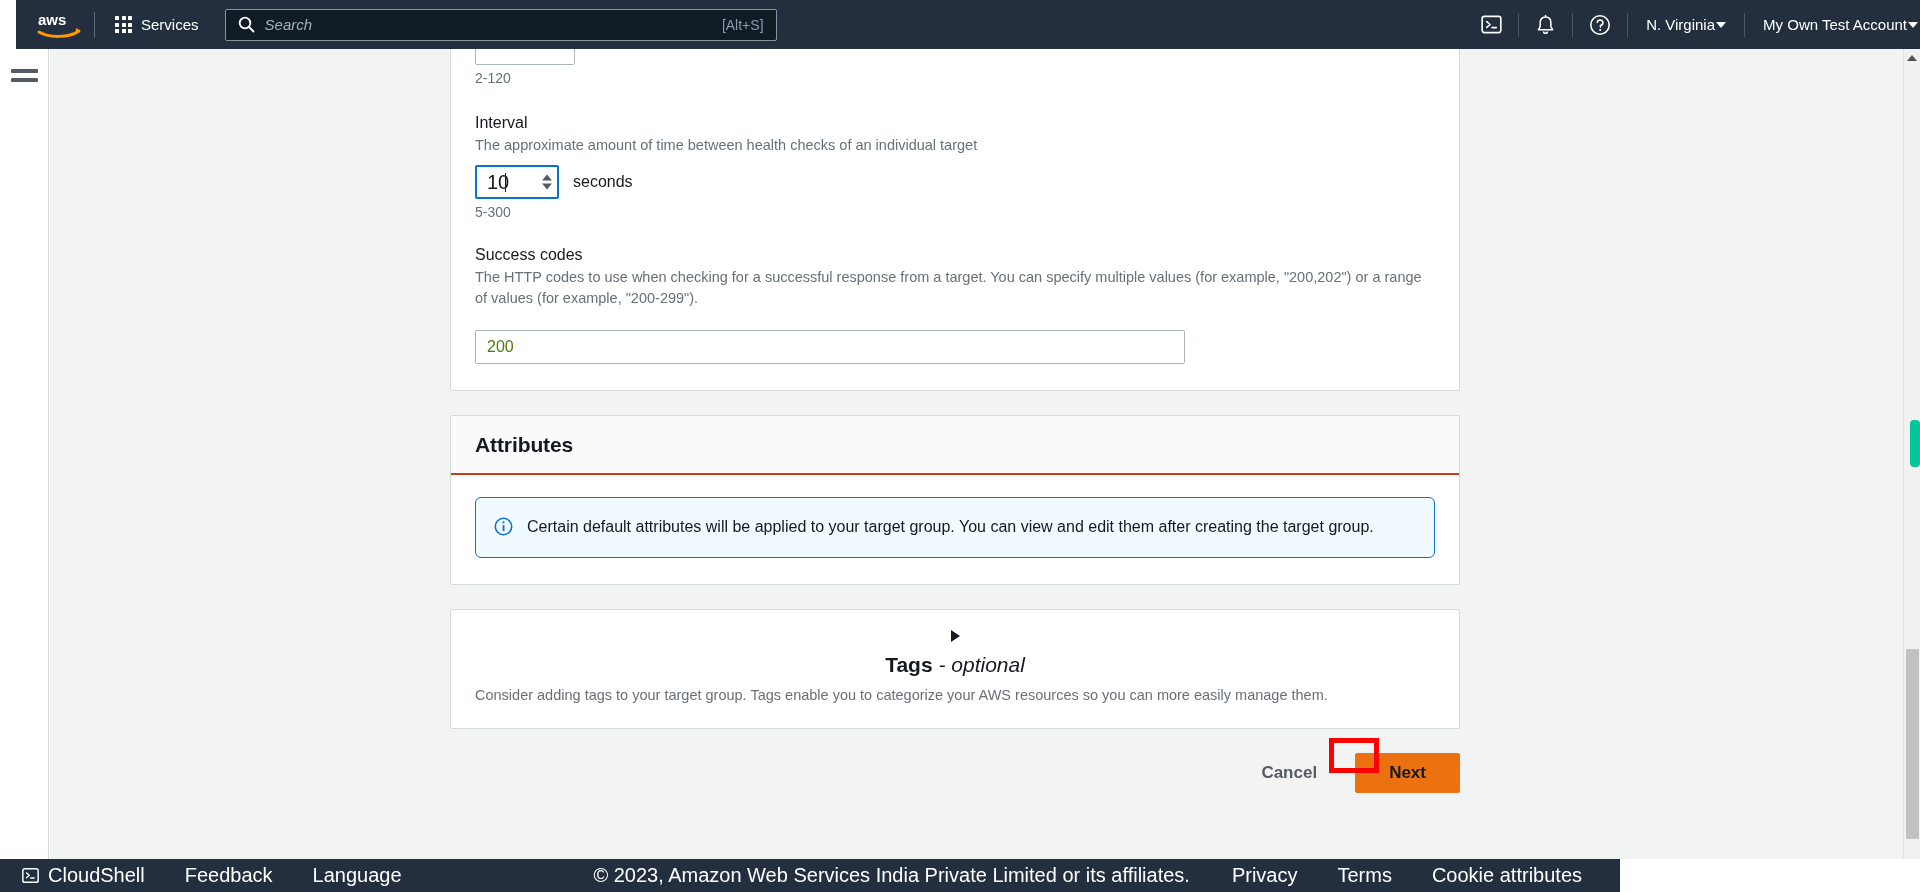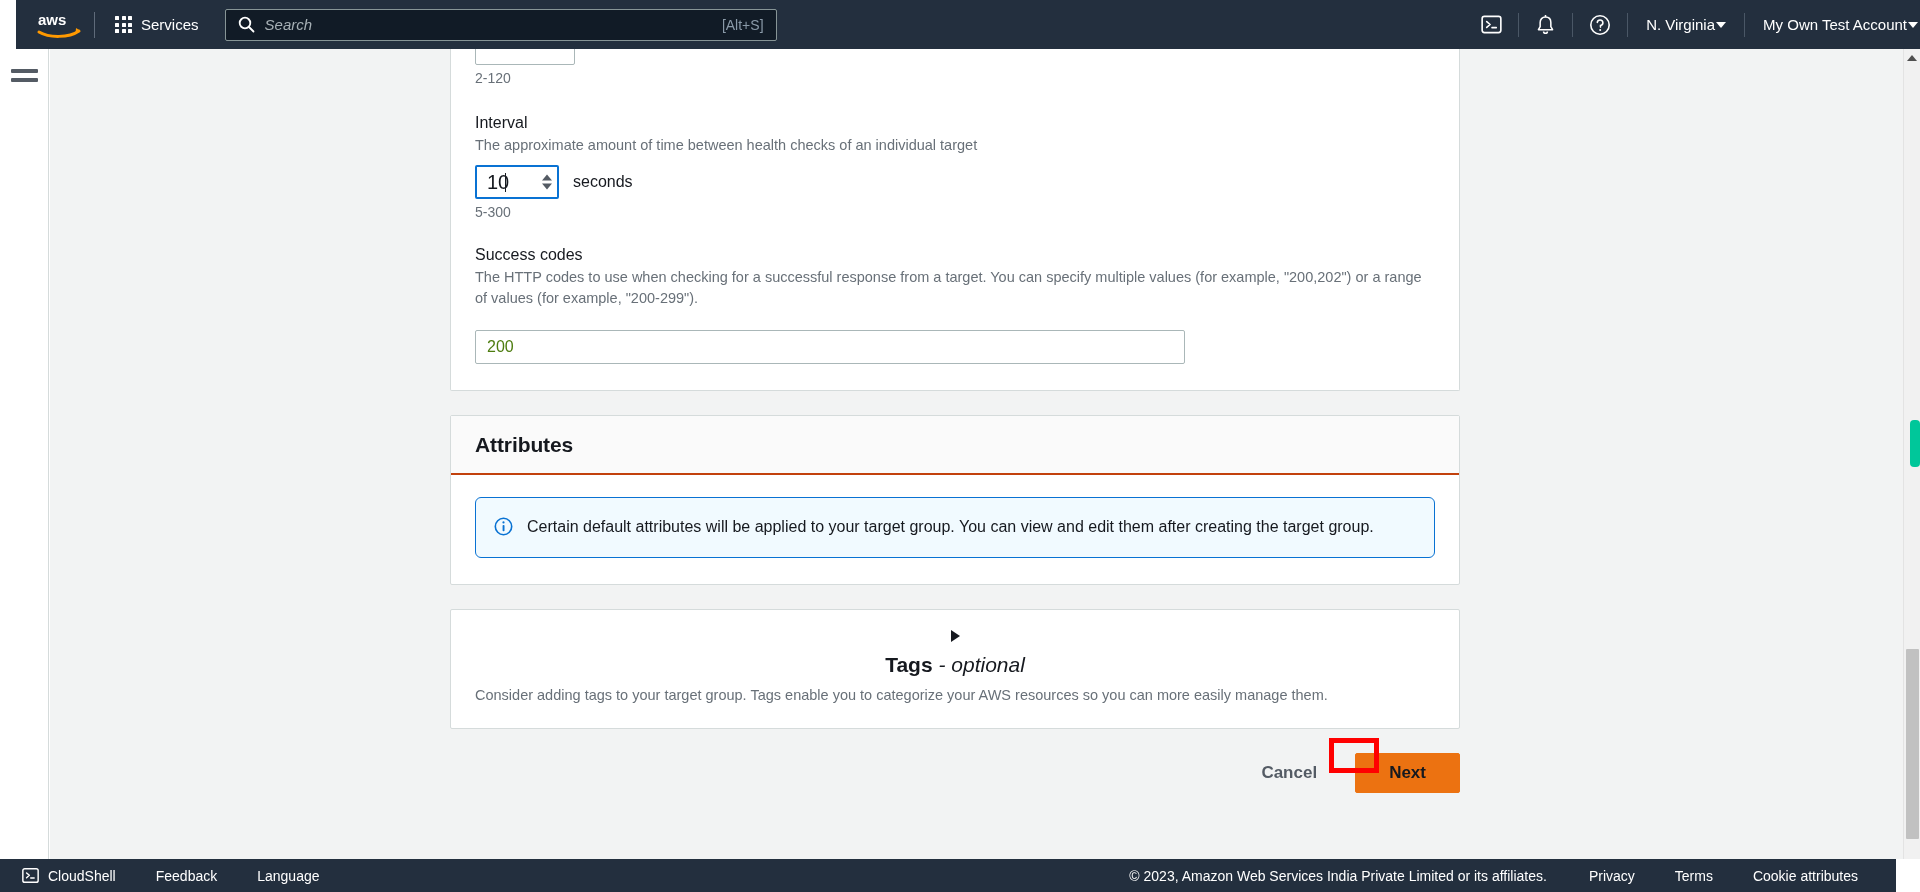--- a/index.html
+++ b/index.html
@@ -187,23 +187,23 @@
     position: absolute; left: 2px; width: 13px; top: 600px; height: 190px;
     background: #c1c1c1; border-radius: 1px; cursor: pointer;
   }
   .thumb-green {
     position: absolute; right: 0px; top: 420px; width: 10px; height: 47px;
     background: #00c79a; border-radius: 4px; z-index: 45;
   }
 
   
   .bottombar {
-    position: absolute; bottom: 0; left: 0; width: 1896px; height: 33px;
+    position: absolute; bottom: 0; left: 0; width: 1620px; height: 33px;
     background: #232f3e; display: flex; align-items: center;
-    color: #ffffff; font-size: 14px; z-index: 40;
+    color: #ffffff; font-size: 20px; z-index: 40;
   }
   .bb-left { display: flex; align-items: center; gap: 0px; padding-left: 14px; }
   .bb-item { padding: 0 20px; cursor: pointer; white-space: nowrap; }
   .bb-item.first { display: flex; align-items: center; gap: 9px; padding-left: 8px; }
   .bb-right { margin-left: auto; display: flex; align-items: center; padding-right: 18px; }
   .bb-copy { padding-right: 22px; white-space: nowrap; }
 </style>
 </head>
 <body>
 

